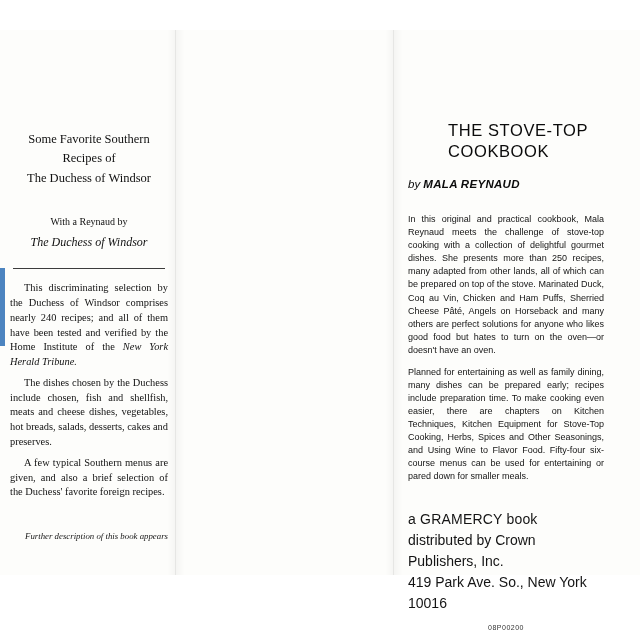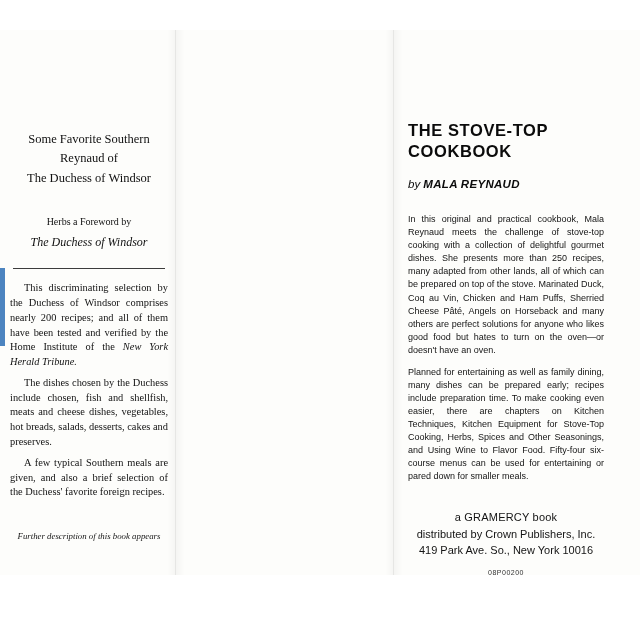--- a/index.html
+++ b/index.html
@@ -105,43 +105,44 @@
   }
   .lf-body p {
     margin: 0 0 6px 0;
     text-indent: 14px;
   }
   .lf-body p .ital {
     font-style: italic;
   }
   .lf-note {
     margin-top: 30px;
-    text-align: center;
+    text-align: right;
     font-family: "Liberation Serif", serif;
     font-style: italic;
     font-size: 8.8px;
     line-height: 1.5;
     color: #161616;
   }
 
   
   .right-flap {
     position: absolute;
     left: 408px;
     top: 120px;
     width: 196px;
     color: #111;
   }
   .rf-title {
     font-family: "Liberation Sans", sans-serif;
-    font-weight: bold;
+    font-weight: normal;
     font-size: 16.5px;
     letter-spacing: 0.6px;
     line-height: 1.25;
     color: #0b0b0b;
+    margin-left: 40px;
   }
   .rf-title .t2 { display: block; }
   .rf-author {
     margin-top: 17px;
     font-family: "Liberation Sans", sans-serif;
     font-size: 11.5px;
     color: #0b0b0b;
   }
   .rf-author .by {
     font-style: italic;
@@ -158,23 +159,23 @@
     font-size: 9px;
     line-height: 1.45;
     text-align: justify;
     color: #141414;
   }
   .rf-body p {
     margin: 0 0 9px 0;
   }
   .rf-imprint {
     margin-top: 26px;
-    text-align: center;
-    font-family: "Liberation Sans", sans-serif;
-    font-size: 11px;
+    text-align: left;
+    font-family: "Liberation Sans", sans-serif;
+    font-size: 14px;
     line-height: 1.5;
     color: #141414;
   }
   .rf-imprint .gram { letter-spacing: 0.2px; }
   .rf-code {
     margin-top: 10px;
     text-align: center;
     font-family: "Liberation Sans", sans-serif;
     font-size: 7px;
     letter-spacing: 0.5px;
@@ -189,35 +190,35 @@
   <div class="jacket"></div>
   <div class="fold-soft s1"></div>
   <div class="fold-soft s2"></div>
   <div class="fold f1"></div>
   <div class="fold f2"></div>
   <div class="spine-sliver"></div>
 
   <div class="left-flap">
     <div class="lf-title">
       <span class="l1">Some Favorite Southern</span>
-      <span class="l1">Reynaud of</span>
+      <span class="l1">Recipes of</span>
       <span class="l1">The Duchess of Windsor</span>
     </div>
 
     <div class="lf-foreword">
-      <div>Herbs a Foreword by</div>
+      <div>With a Reynaud by</div>
       <div class="lf-foreword-name">The Duchess of Windsor</div>
     </div>
 
     <div class="lf-rule"></div>
 
     <div class="lf-body">
-      <p><span>This discriminating selection by the Duchess of Windsor comprises nearly 200 recipes; and all of them have been tested and verified by the Home Institute of the </span><span class="ital">New York Herald Tribune.</span></p>
+      <p><span>This discriminating selection by the Duchess of Windsor comprises nearly 240 recipes; and all of them have been tested and verified by the Home Institute of the </span><span class="ital">New York Herald Tribune.</span></p>
       <p>The dishes chosen by the Duchess include chosen, fish and shellfish, meats and cheese dishes, vegetables, hot breads, salads, desserts, cakes and preserves.</p>
-      <p>A few typical Southern meals are given, and also a brief selection of the Duchess' favorite foreign recipes.</p>
+      <p>A few typical Southern menus are given, and also a brief selection of the Duchess' favorite foreign recipes.</p>
     </div>
 
     <div class="lf-note">
       <div>Further description of this book appears</div>
     </div>
   </div>
 
   <div class="right-flap">
     <div class="rf-title">
       <span>THE STOVE-TOP</span>

